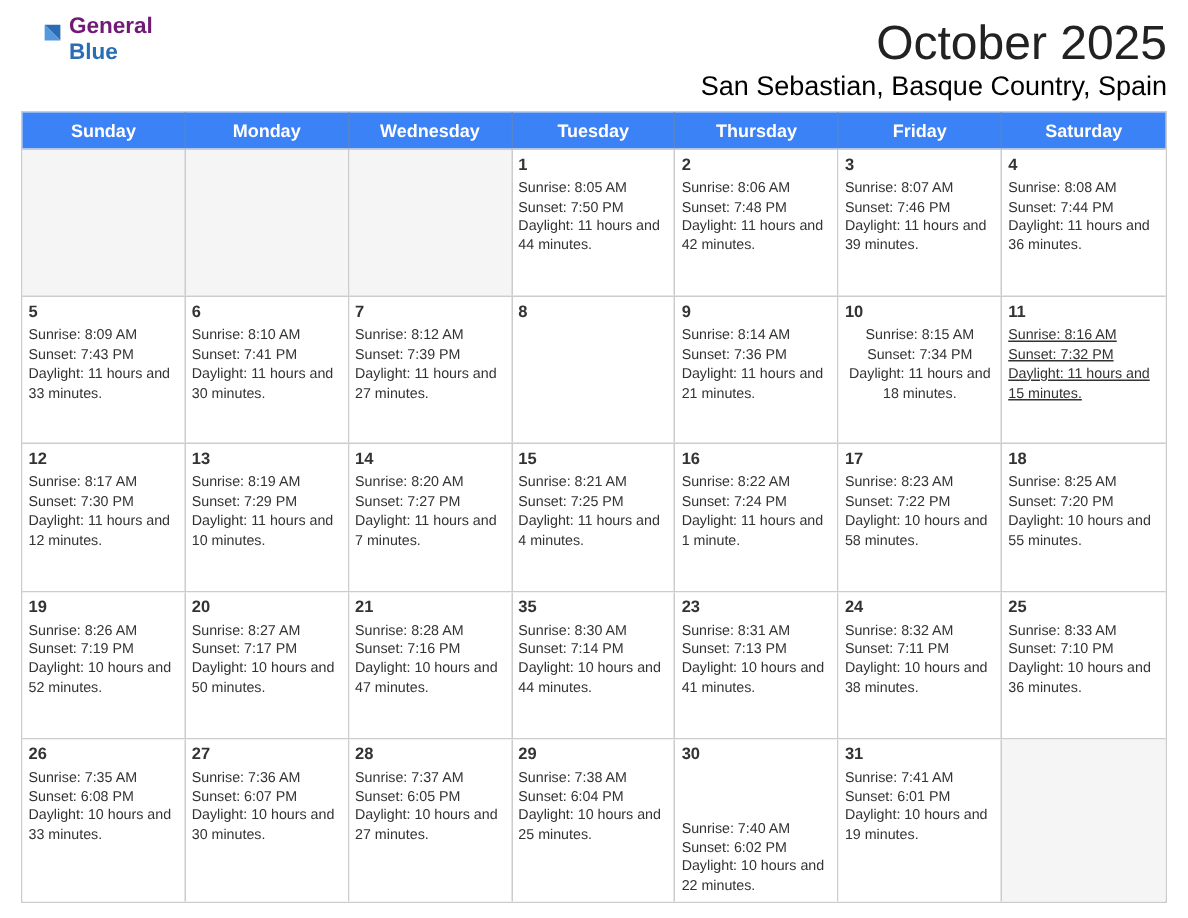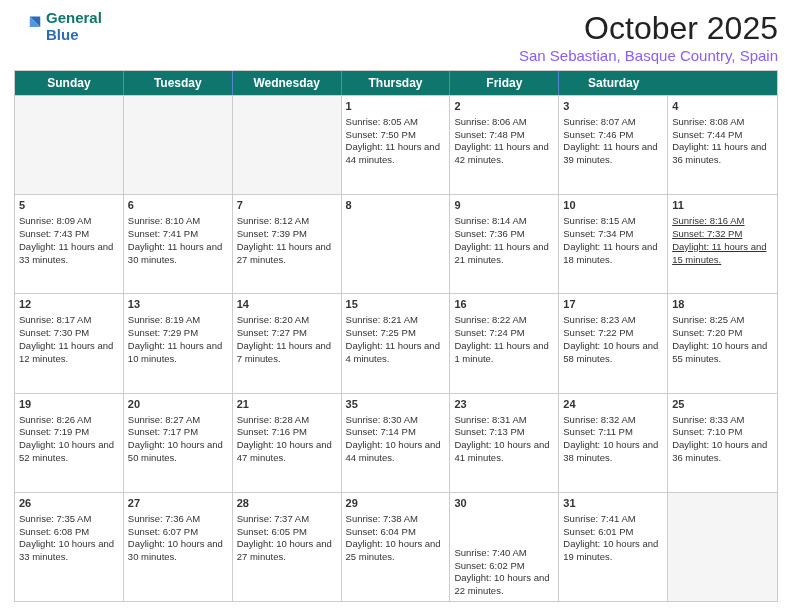--- a/index.html
+++ b/index.html
@@ -26,48 +26,48 @@
     .logo {
       display: flex;
       align-items: center;
       gap: 4px;
     }
     .logo-text {
       font-size: 15px;
       font-weight: bold;
       line-height: 1.1;
     }
-    .logo-general { color: #0f766e; }
+    .logo-general { color: #701a75; }
     .logo-blue { color: #2a6db5; }
     .logo-icon {
       width: 28px;
       height: 28px;
     }
     .title-block {
       text-align: right;
     }
     .month-title {
       font-size: 32px;
       font-weight: normal;
       color: #222;
     }
     .subtitle {
-      font-size: 15px;
-      color: #8b5cf6;
+      font-size: 18px;
+      color: #000000;
     }
     .calendar {
       flex: 1;
       display: flex;
       flex-direction: column;
       border: 1px solid #ccc;
     }
     .cal-header-row {
       display: grid;
       grid-template-columns: repeat(7, 1fr);
-      background: #0f766e;
+      background: #3b82f6;
     }
     .cal-header-cell {
       color: #fff;
       font-size: 12px;
       font-weight: bold;
       text-align: center;
       padding: 5px 2px;
       border-right: 1px solid #5585cc;
     }
     .cal-header-cell:last-child { border-right: none; }
@@ -120,22 +120,23 @@
     </div>
     <div class="title-block">
       <div class="month-title">October 2025</div>
       <div class="subtitle">San Sebastian, Basque Country, Spain</div>
     </div>
   </div>
 
   <div class="calendar">
     <div class="cal-header-row">
     <div class="cal-header-cell">Sunday</div>
+        <div class="cal-header-cell">Monday</div>
+        <div class="cal-header-cell">Wednesday</div>
         <div class="cal-header-cell">Tuesday</div>
-        <div class="cal-header-cell">Wednesday</div>
         <div class="cal-header-cell">Thursday</div>
         <div class="cal-header-cell">Friday</div>
         <div class="cal-header-cell">Saturday</div>
       </div>
     <div class="cal-body">
     <div class="cal-week">
           <div class="cal-cell empty"></div>
           <div class="cal-cell empty"></div>
           <div class="cal-cell empty"></div>
           <div class="cal-cell">
@@ -186,21 +187,21 @@
             <span class="day-num">8</span>
           </div>
           <div class="cal-cell">
             <span class="day-num">9</span>
             <div style="white-space: pre-line;">Sunrise: 8:14 AM
 Sunset: 7:36 PM
 Daylight: 11 hours and 21 minutes.</div>
           </div>
           <div class="cal-cell">
             <span class="day-num">10</span>
-            <div style="white-space: pre-line;">Sunrise: 8:15 AM
+            <div style="white-space: pre-line; text-align: center;">Sunrise: 8:15 AM
 Sunset: 7:34 PM
 Daylight: 11 hours and 18 minutes.</div>
           </div>
           <div class="cal-cell">
             <span class="day-num">11</span>
             <div style="white-space: pre-line; text-decoration: underline;">Sunrise: 8:16 AM
 Sunset: 7:32 PM
 Daylight: 11 hours and 15 minutes.</div>
           </div>
         </div>

